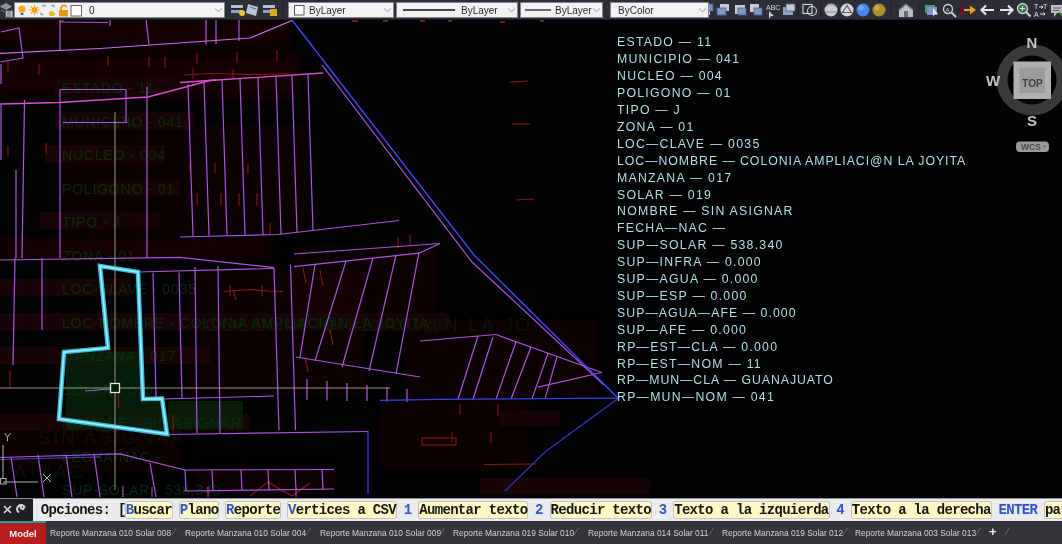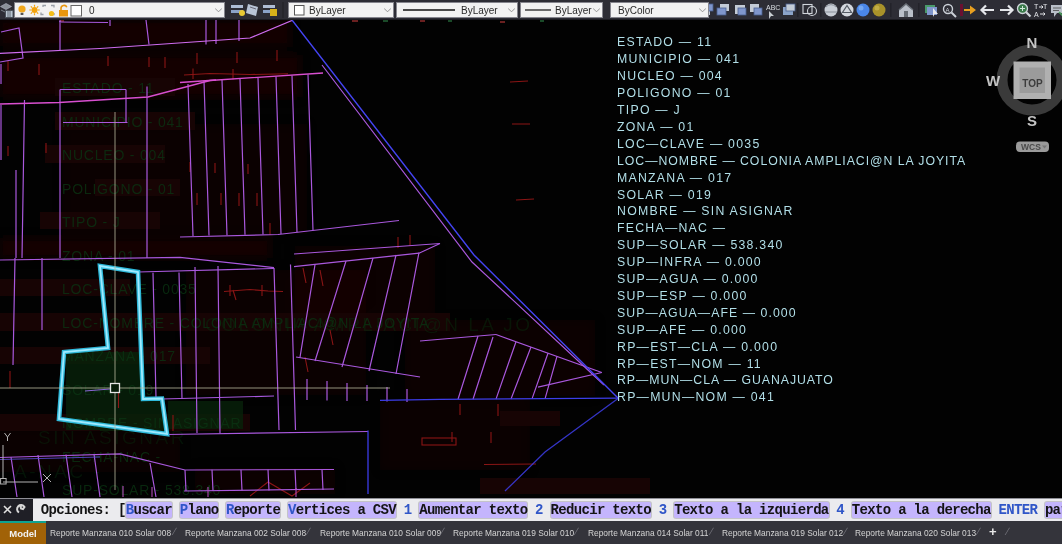--- a/index.html
+++ b/index.html
@@ -1,24 +1,24 @@
 <!DOCTYPE html>
 <html><head><meta charset="utf-8"><style>
 *{margin:0;padding:0;box-sizing:border-box}
 html,body{width:1062px;height:544px;overflow:hidden;background:#000;font-family:"Liberation Sans",sans-serif}
 #toolbar{position:absolute;left:0;top:0;width:1062px;height:20px;background:#2d2d35;border-bottom:1px solid #1c1c22}
 .combo{position:absolute;top:2px;height:16px;background:#f2f2f2;border:1px solid #85858d;display:flex;align-items:center;font-size:10px;color:#2a2a2a}
 .chev{position:absolute;right:2px;top:5px;width:7px;height:5px}
 #draw{position:absolute;left:0;top:20px;width:1062px;height:478px;background:#020202}
 #cmdbar{position:absolute;left:0;top:498px;width:1062px;height:23px;background:#1f1f26;border-top:1px solid #8f8f96}
 #cmdinner{position:absolute;left:33px;top:0;width:1029px;height:22px;background:#ebebee;display:flex;align-items:center;font-family:"Liberation Mono",monospace;font-size:14px;font-weight:bold;letter-spacing:-0.68px;color:#141414;white-space:pre}
-.chip{background:#c4b5fd;border-radius:2px;box-shadow:0 0 0 1px #c4c4c8}
+.chip{background:#fef9c3;border-radius:2px;box-shadow:0 0 0 1px #c4c4c8}
 .bl{color:#3056c8}
 #tabs{position:absolute;left:0;top:521px;width:1062px;height:23px;background:#34343b;font-size:8.4px;color:#d2d2d2;white-space:pre}
-#modeltab{position:absolute;left:0;top:0;width:46px;height:23px;background:#a16207;border-top:2px solid #0fa390;color:#f2f2f2;font-weight:bold;font-size:9.5px;display:flex;align-items:center;justify-content:center}
+#modeltab{position:absolute;left:0;top:0;width:46px;height:23px;background:#b91c1c;border-top:2px solid #0fa390;color:#f2f2f2;font-weight:bold;font-size:9.5px;display:flex;align-items:center;justify-content:center}
 .slash{position:absolute;top:5px;color:#74747c;font-size:10px;transform:skewX(-18deg)}
 .tabt{position:absolute;top:7px;color:#d4d4d4}
 </style></head>
 <body>
 <div id="toolbar">
 <svg width="1062" height="20" style="position:absolute;left:0;top:0">
 
  <path d="M0.5 6.5 L6 3.5 L11.5 6.5 L6 9.5 Z" fill="#8a9098" stroke="#aab" stroke-width="0.7"></path>
  <path d="M1 10 L6 12.5 L11 10" stroke="#777d86" fill="none"></path>
  <rect x="5.5" y="10.5" width="7.5" height="7" fill="#b9c6d2" stroke="#4a5058"></rect>
@@ -391,27 +391,27 @@
         <path d="M7 9 l2.5 2 -2.5 2" stroke="#555" fill="none"></path>
         <path d="M20 9.5 l3 3.5 3 -3.5" fill="#555"></path>
       </svg>
 <span> Opciones: [</span><span class="chip"><span class="bl">B</span>uscar</span><span> </span><span class="chip"><span class="bl">P</span>lano</span><span> </span><span class="chip"><span class="bl">R</span>eporte</span><span> </span><span class="chip"><span class="bl">V</span>ertices a CSV</span><span> </span><span class="bl">1</span><span> </span><span class="chip">Aumentar texto</span><span> </span><span class="bl">2</span><span> </span><span class="chip">Reducir texto</span><span> </span><span class="bl">3</span><span> </span><span class="chip">Texto a la izquierda</span><span> </span><span class="bl">4</span><span> </span><span class="chip">Texto a la derecha</span><span> </span><span class="bl">ENTER</span><span> </span><span class="chip">para salir</span><span>]:</span>
 </div>
 </div>
 <div id="tabs">
 <div id="modeltab">Model</div>
 <span class="tabt" style="left:50px">Reporte Manzana 010 Solar 008</span>
 <span class="slash" style="left:173px">/</span>
-<span class="tabt" style="left:185px">Reporte Manzana 002 Solar 008</span>
+<span class="tabt" style="left:185px">Reporte Manzana 010 Solar 004</span>
 <span class="slash" style="left:307px">/</span>
 <span class="tabt" style="left:320px">Reporte Manzana 010 Solar 009</span>
 <span class="slash" style="left:441px">/</span>
 <span class="tabt" style="left:453px">Reporte Manzana 019 Solar 010</span>
 <span class="slash" style="left:575px">/</span>
 <span class="tabt" style="left:588px">Reporte Manzana 014 Solar 011</span>
 <span class="slash" style="left:710px">/</span>
 <span class="tabt" style="left:722px">Reporte Manzana 019 Solar 012</span>
 <span class="slash" style="left:844px">/</span>
-<span class="tabt" style="left:855px">Reporte Manzana 020 Solar 013</span>
+<span class="tabt" style="left:855px">Reporte Manzana 003 Solar 013</span>
 <span class="slash" style="left:977px">/</span>
 <span style="position:absolute;left:989px;top:3px;color:#e8e8e8;font-size:13px;font-weight:bold">+</span>
 <span class="slash" style="left:1006px">/</span>
 </div>
 
 </body></html>

